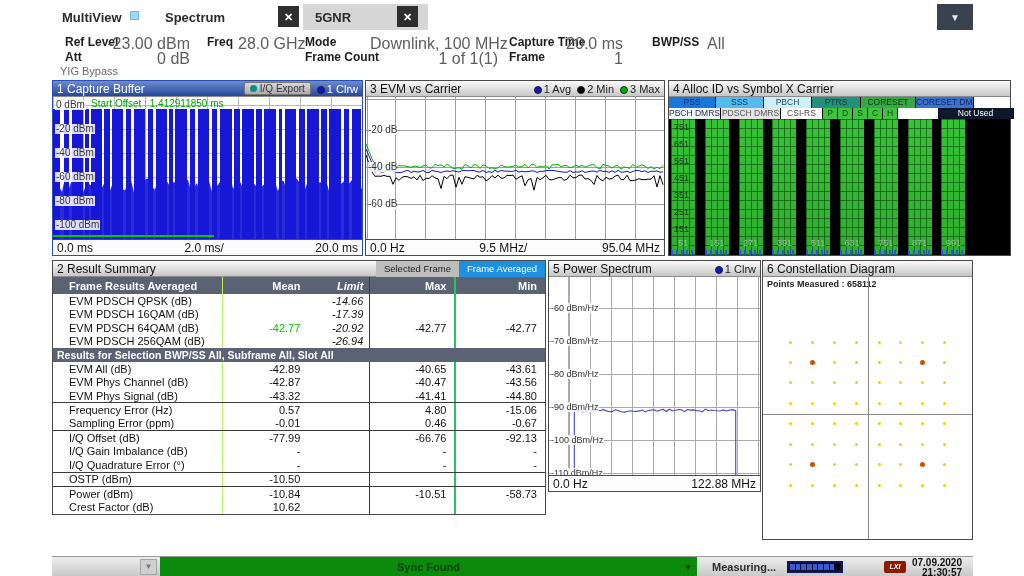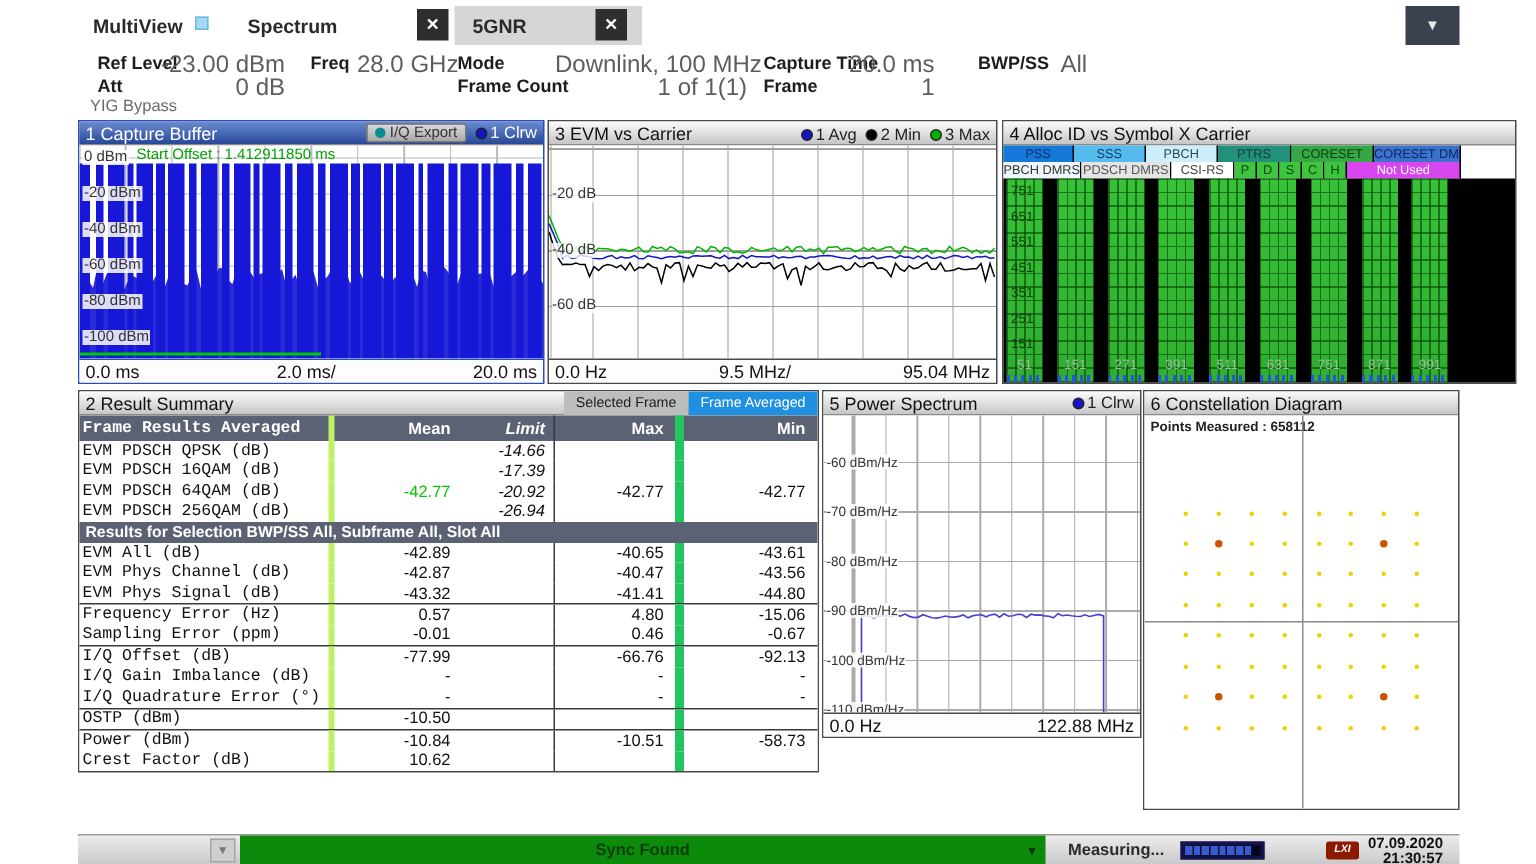--- a/index.html
+++ b/index.html
@@ -69,24 +69,24 @@
   .al-collab{position:absolute;bottom:7px;font-size:9px;color:#9fb89f;line-height:9px;z-index:3;transform:translateX(-50%);}
 
   
   .rs-tab{height:16px;font-size:9.5px;display:flex;align-items:center;padding:0 8px;}
   #rs-table{position:absolute;left:0;right:0;top:16px;bottom:0;background:#fff;font-size:11px;color:#111;display:flex;flex-direction:column;}
   .rs-row{display:flex;flex:1;align-items:center;}
   .rs-head{background:#5a6274;color:#fff;font-weight:bold;flex:0 0 17px;}
   .rs-sec{background:#5a6274;color:#fff;font-weight:bold;flex:0 0 14px;padding-left:4px;font-size:10.5px;}
   .rs-row.sep{border-top:1px solid #3a3a3a;}
   .c{height:100%;display:flex;align-items:center;}
-  .c-name{width:34.5%;padding-left:2px;border-right:4px solid #bef264;font-family:Liberation Mono, monospace;}
+  .c-name{width:34.5%;padding-left:16px;border-right:1px solid #bef264;}
   .c-mean{width:17%;justify-content:flex-end;padding-right:6px;}
   .c-limit{width:13%;justify-content:flex-end;padding-right:6px;border-right:1px solid #3a3a3a;font-style:italic;}
-  .c-max{width:17.5%;justify-content:flex-end;padding-right:8px;border-right:6px solid #22c55e;}
+  .c-max{width:17.5%;justify-content:flex-end;padding-right:8px;border-right:2px solid #22c55e;}
   .c-min{width:18%;justify-content:flex-end;padding-right:8px;}
   .green{color:#00c800;}
 
   
   #pow-plot{position:absolute;inset:0;background-color:#fff;
     background-image:repeating-linear-gradient(to right,#aaa 0 1px,transparent 1px 21px),
                      repeating-linear-gradient(to bottom,#aaa 0 1px,transparent 1px 33px);
     background-position:20px 31px;overflow:hidden;}
   .pow-ylab{position:absolute;left:2px;font-size:9px;color:#333;background:rgba(255,255,255,.85);line-height:10px;white-space:nowrap;}
 
@@ -252,21 +252,21 @@
         </div>
       <div class="alg-row" id="alloc-leg2" style="top:11px;">
           <span class="alg-cell" style="background: rgb(238, 247, 253); color: rgb(51, 51, 51); width: 52px; flex: 0 0 52px;">PBCH DMRS</span>
           <span class="alg-cell" style="background: rgb(228, 228, 228); color: rgb(85, 85, 85); width: 60px; flex: 0 0 60px;">PDSCH DMRS</span>
           <span class="alg-cell" style="background: rgb(255, 255, 255); color: rgb(68, 68, 68); width: 42px; flex: 0 0 42px;">CSI-RS</span>
           <span class="alg-cell" style="background: rgb(62, 196, 62); color: rgb(11, 74, 11); width: 15px; flex: 0 0 15px;">P</span>
           <span class="alg-cell" style="background: rgb(62, 196, 62); color: rgb(11, 74, 11); width: 15px; flex: 0 0 15px;">D</span>
           <span class="alg-cell" style="background: rgb(62, 196, 62); color: rgb(11, 74, 11); width: 15px; flex: 0 0 15px;">S</span>
           <span class="alg-cell" style="background: rgb(62, 196, 62); color: rgb(11, 74, 11); width: 15px; flex: 0 0 15px;">C</span>
           <span class="alg-cell" style="background: rgb(62, 196, 62); color: rgb(11, 74, 11); width: 15px; flex: 0 0 15px;">H</span>
-          <span class="alg-cell" style="background: #d946ef; color: rgb(255, 255, 255); width: 76px; flex: 0 0 76px;">Not Used</span>
+          <span class="alg-cell" style="background: #0f172a; color: rgb(255, 255, 255); width: 76px; flex: 0 0 76px; margin-left: 40px;">Not Used</span>
         </div>
       <div id="alloc-plot" style="top:22px;">
           <div class="band" style="left: 2px; width: 24px;"></div>
           <div class="band" style="left: 35.8px; width: 24px;"></div>
           <div class="band" style="left: 69.6px; width: 24px;"></div>
           <div class="band" style="left: 103.4px; width: 24px;"></div>
           <div class="band" style="left: 137.2px; width: 24px;"></div>
           <div class="band" style="left: 171px; width: 24px;"></div>
           <div class="band" style="left: 204.8px; width: 24px;"></div>
           <div class="band" style="left: 238.6px; width: 24px;"></div>

